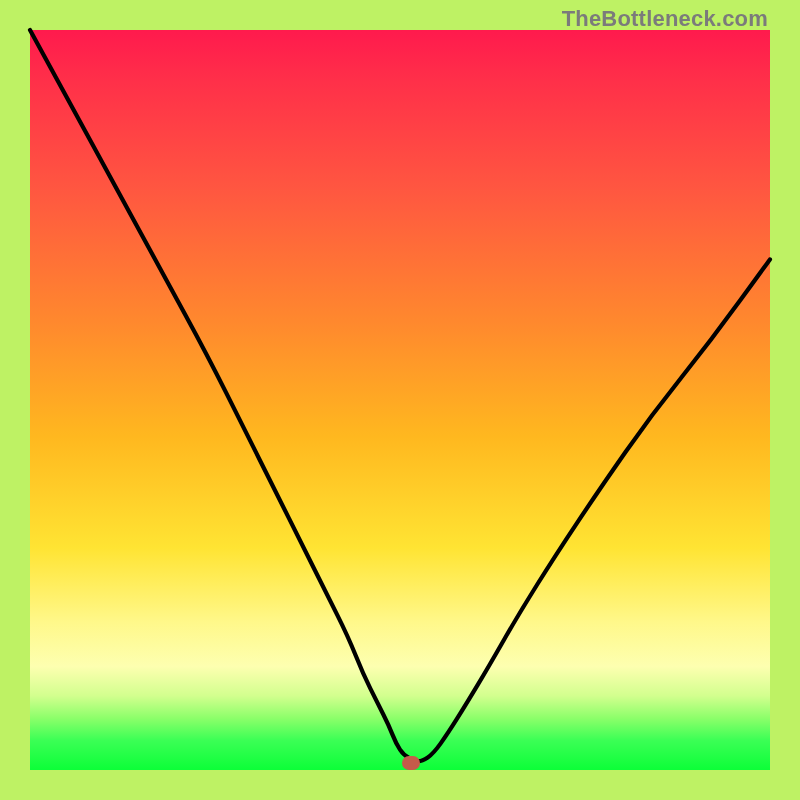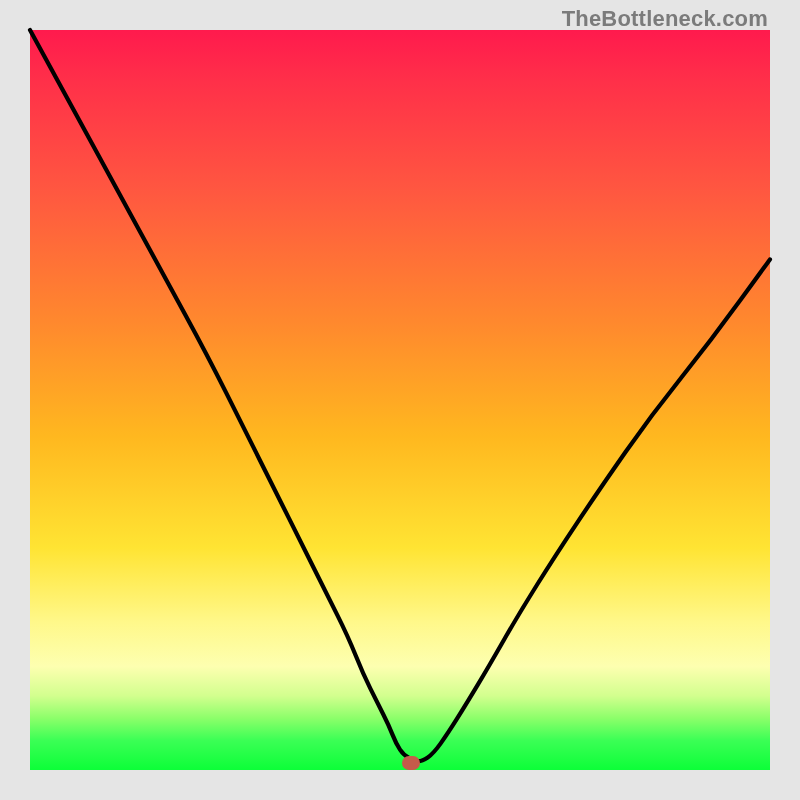--- a/index.html
+++ b/index.html
@@ -9,21 +9,21 @@
     height: 800px;
     background: #000;
     overflow: hidden;
   }
   .frame {
     position: absolute;
     left: 0;
     top: 0;
     width: 800px;
     height: 800px;
-    background: #e5e5e5;
+    background: #bef264;
   }
   .plot {
     position: absolute;
     left: 30px;
     top: 30px;
     width: 740px;
     height: 740px;
     
     background: linear-gradient(to bottom,
       #ff1a4d 0%,

